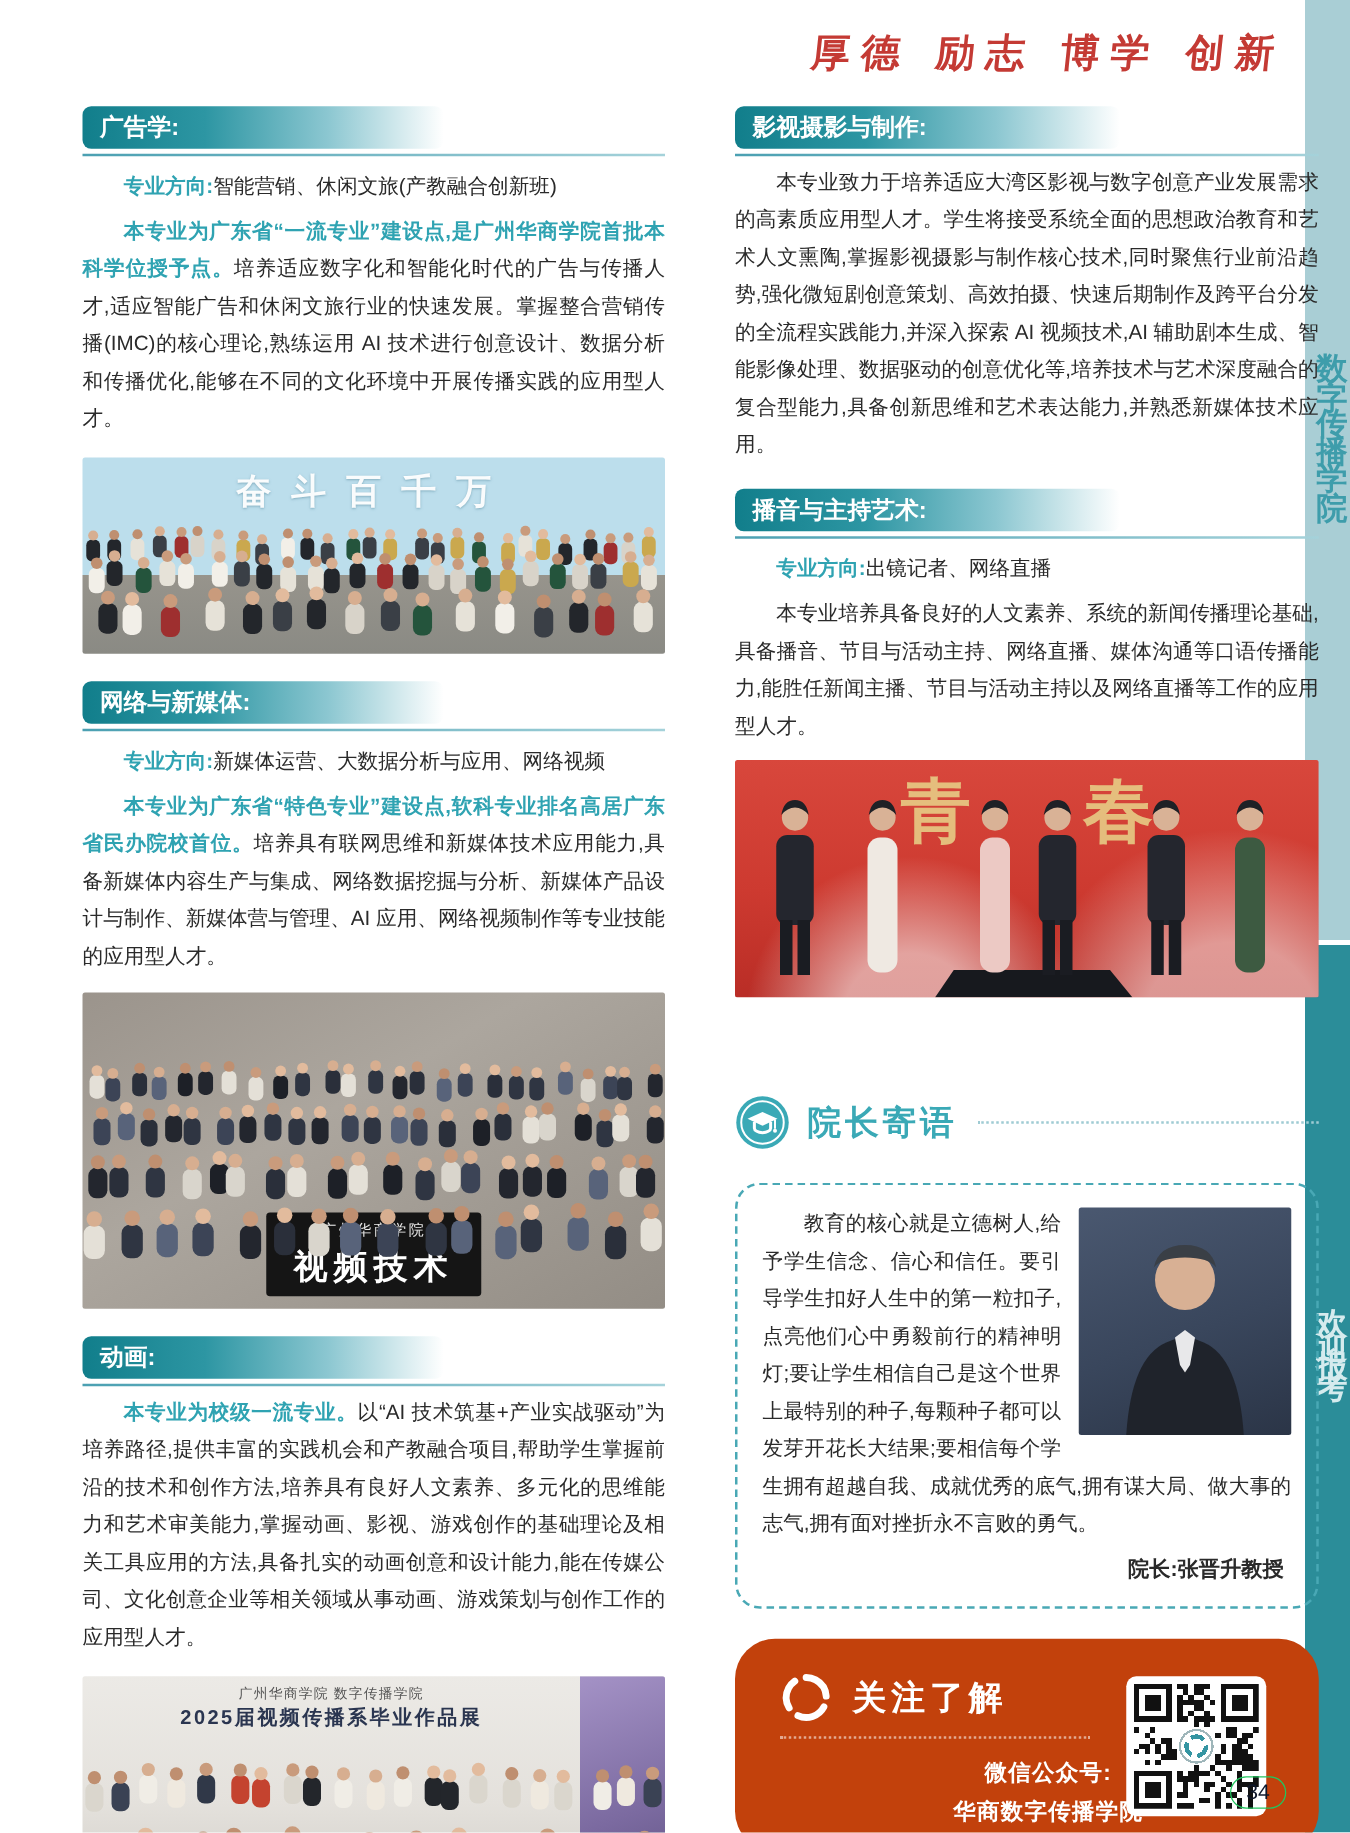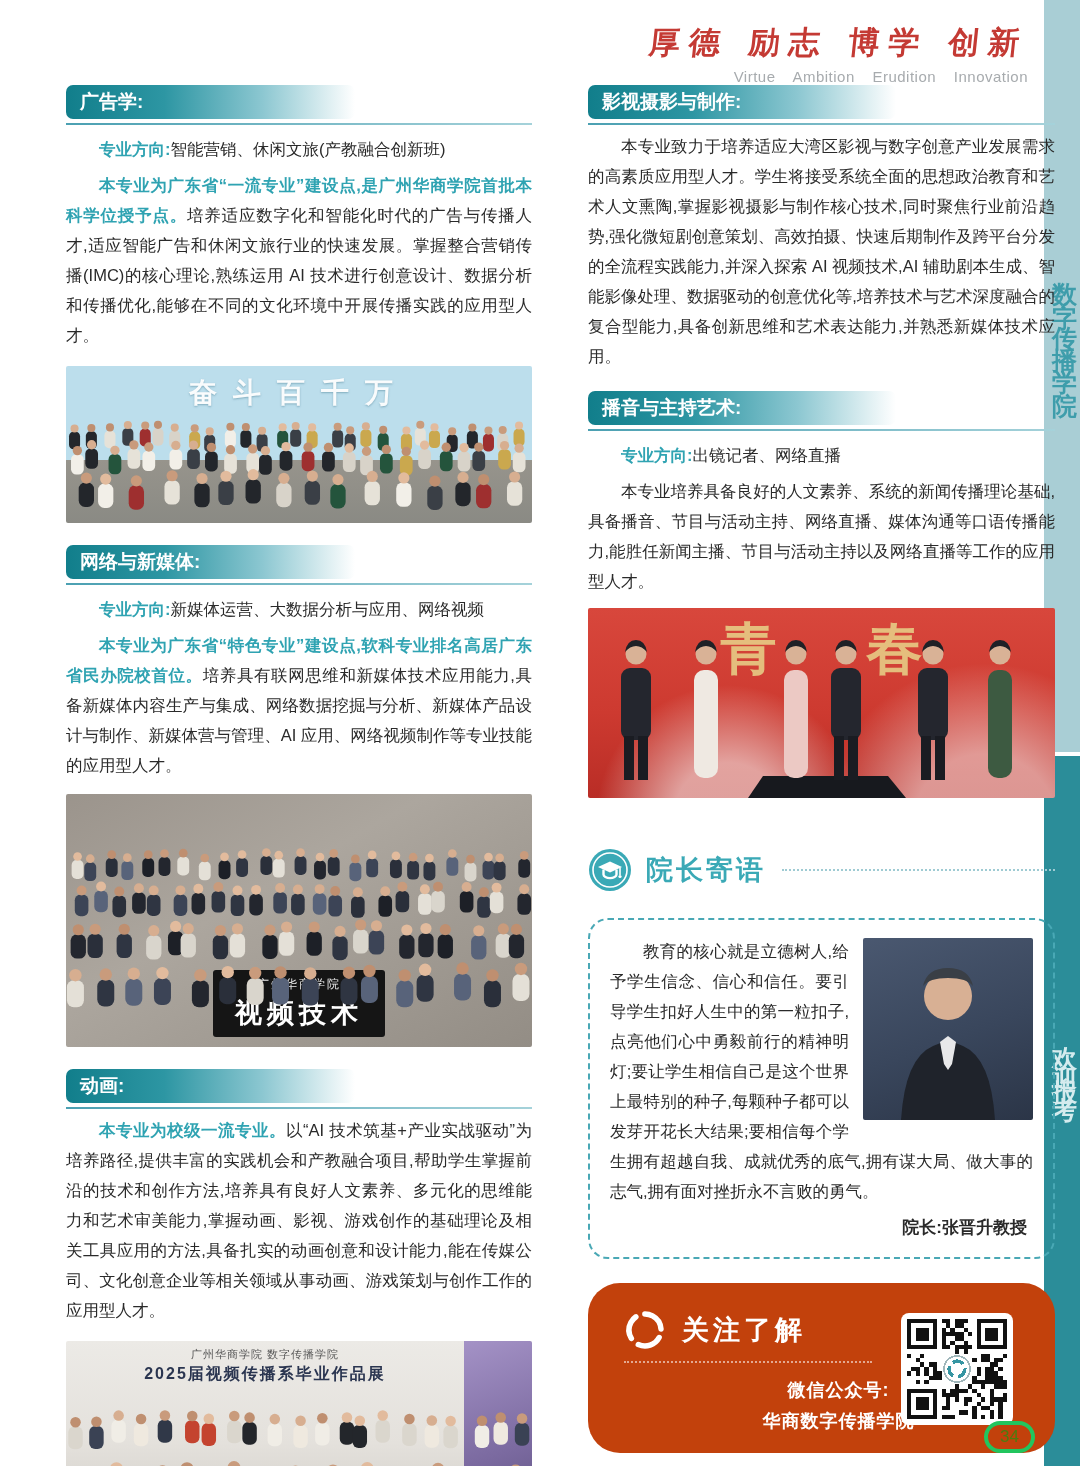--- a/index.html
+++ b/index.html
@@ -53,49 +53,48 @@
      background:linear-gradient(160deg,#a492c6 0%,#7b6aa0 60%,#5d5180 100%);}
   .ph-stage{height:190px;margin-top:12px;background:
      radial-gradient(circle at 30% 110%, rgba(255,255,255,.55) 0 14%, rgba(255,255,255,0) 34%),
      radial-gradient(circle at 85% 115%, rgba(255,255,255,.5) 0 16%, rgba(255,255,255,0) 36%),
      linear-gradient(#d8473c 0%,#cd3a30 55%,#b92d26 100%);}
   .stage-cal{position:absolute;top:4px;left:0;right:0;text-align:center;
      font-family:"DejaVu Serif","Liberation Serif",serif;font-weight:bold;font-size:56px;
      color:rgba(232,212,138,.85);letter-spacing:90px;text-indent:90px;}
 
   
-  .dean-head{display:flex;align-items:center;margin-top:50px;}
+  .dean-head{display:flex;align-items:center;margin-top:78px;}
   .dean-title{color:#3aa9b6;font-size:27px;font-weight:bold;letter-spacing:3px;margin-left:14px;}
   .dean-dots{flex:1;border-top:2px dotted #9fcbd3;margin-left:16px;height:0;}
   .dean-box{margin-top:26px;border:2px dashed #49a8b5;border-radius:20px;padding:16px 20px 14px 20px;}
   .dean-box::after{content:"";display:block;clear:both;}
   .dean-photo{float:right;width:170px;height:182px;margin:2px 0 8px 14px;border-radius:2px;
      background:linear-gradient(160deg,#4a5870 0%,#39465c 55%,#2b3547 100%);position:relative;overflow:hidden;}
   .dean-msg{font-size:16.5px;line-height:30px;text-align:justify;text-indent:2em;margin:0;}
   .dean-sign{font-size:17px;font-weight:bold;text-align:right;margin:10px 6px 4px 0;}
 
   
   .follow{position:relative;margin-top:24px;background:#c2410c;border-radius:32px;
           height:170px;color:#fff;box-sizing:border-box;padding:24px 0 0 34px;}
   .follow-titlerow{display:flex;align-items:center;}
   .follow-title{font-size:27px;font-weight:bold;letter-spacing:4px;margin-left:14px;}
   .follow-dots{border-top:2px dotted rgba(255,255,255,.55);width:248px;margin:8px 0 12px 2px;}
   .follow-line{font-size:18px;font-weight:bold;letter-spacing:1px;line-height:31px;text-align:center;}
   .qr{position:absolute;right:42px;top:30px;width:112px;height:112px;background:#fff;border-radius:8px;padding:6px;box-sizing:border-box;}
 
   
-  .pagenum{position:absolute;left:984px;top:1421px;border:4px solid #22c55e;border-radius:999px;
-           padding:2px 12px;font-size:17px;color:#4d7c0f;}
+  .pagenum{position:absolute;left:984px;top:1421px;border:1px solid #22c55e;border-radius:999px;
+           padding:2px 12px;font-size:17px;color:#0f172a;}
 </style>
 </head>
 <body>
 
 <div class="motto">
   <div class="motto-cn">厚德 励志 博学 创新</div>
-  <div class="motto-en">Virtue Ambition Erudition Innovation</div>
 </div>
 
 <div class="strip-light"></div>
 <div class="strip-dark"></div>
 <div class="vtext college-v">数字传播学院</div>
 <div class="vtext welcome-v">欢迎报考</div>
 
 <div class="col col-left">
 
   <section>

